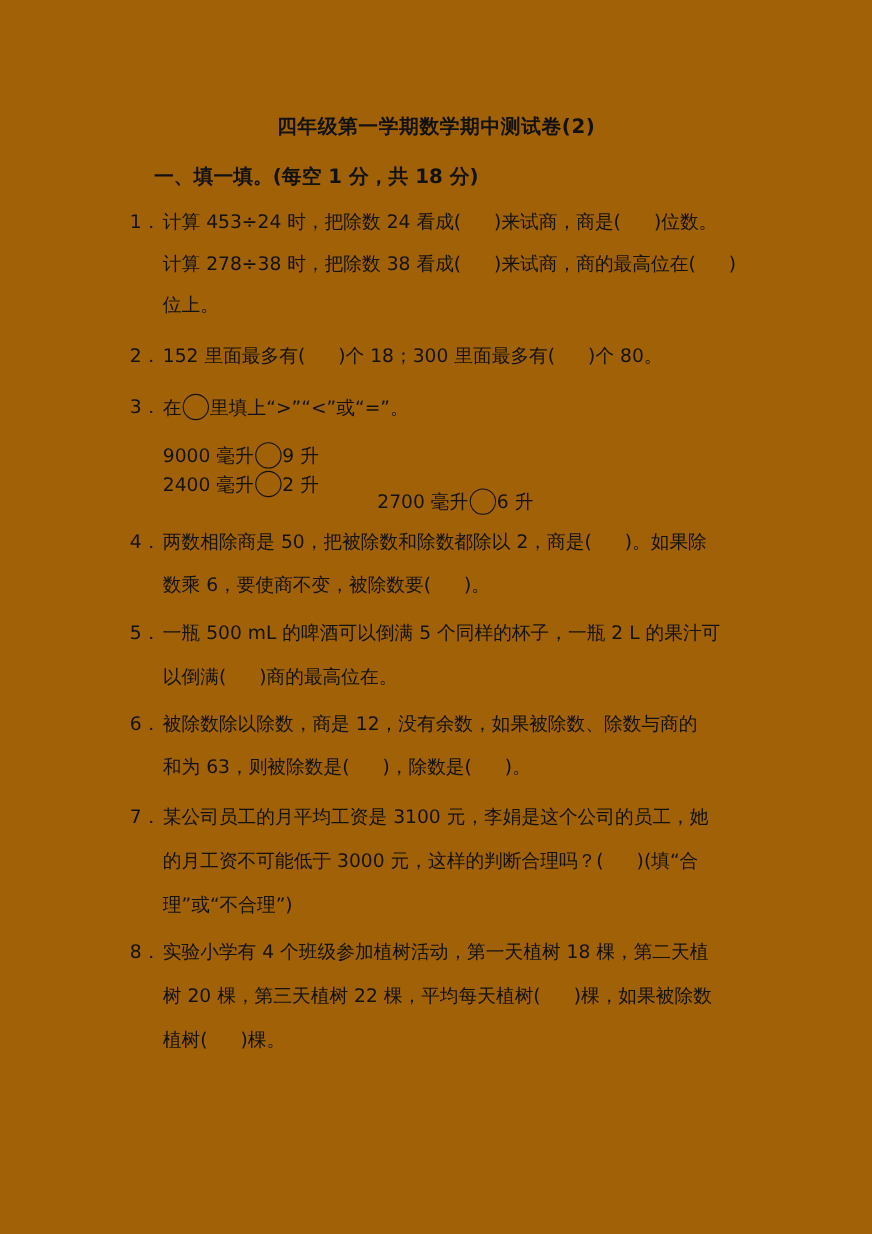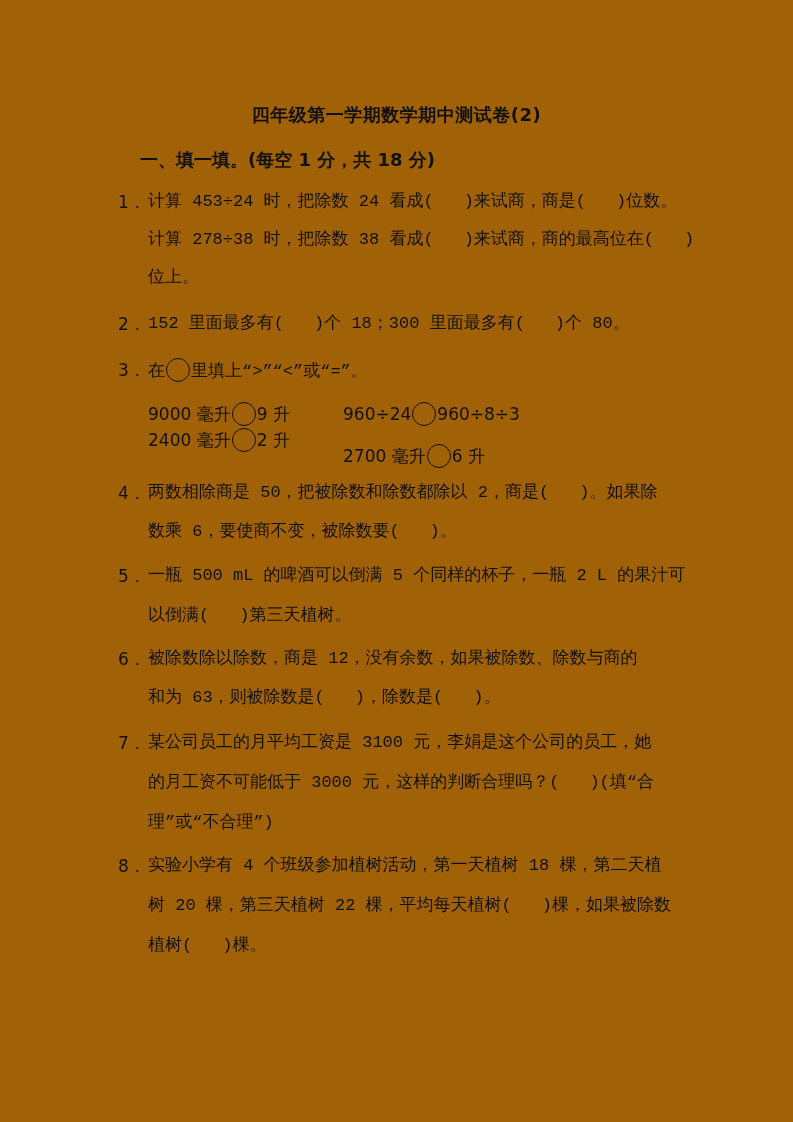--- a/index.html
+++ b/index.html
@@ -17,21 +17,21 @@
   .section {
     position: absolute; left: 118px; top: 148px; font-size: 18px; font-weight: bold;
     font-family: "DejaVu Sans", "Liberation Sans", sans-serif;
     margin-left: 22px;
   }
   .line {
     position: absolute; font-size: 17px; white-space: nowrap; line-height: 24px;
     font-family: "DejaVu Sans", "Liberation Sans", sans-serif;
   }
   .num { position: absolute; left: 118px; }
-  .txt { position: absolute; left: 148px; font-family: Liberation Mono, monospace; }
+  .txt { position: absolute; left: 148px; }
   .blank { display: inline-block; width: 30px; }
   .circle {
     display: inline-block; width: 24px; height: 24px; border: 1px solid #111;
     border-radius: 50%; vertical-align: -6px; margin: 0 1px; box-sizing: border-box;
   }
   .cmp { position: absolute; font-size: 17px; white-space: nowrap; line-height: 24px;
     font-family: "DejaVu Sans", "Liberation Sans", sans-serif; }
 </style>
 </head>
 <body>
@@ -56,44 +56,41 @@
     <span class="txt"><span>152 里面最多有(</span><span class="blank"></span><span>)个 18；300 里面最多有(</span><span class="blank"></span><span>)个 80。</span></span>
   </div>
 
   <div class="line" style="top:358px;">
     <span class="num">3．</span>
     <span class="txt"><span>在</span><span class="circle"></span><span>里填上“&gt;”“&lt;”或“=”。</span></span>
   </div>
   <div class="cmp" style="top:402px; left:148px;text-align:center;">
     <span>9000 毫升</span><span class="circle"></span><span>9 升</span>
   </div>
-  <div class="cmp" style="top:402px; left:343px;">
-    <span>960÷24</span><span class="circle"></span><span>960÷8÷3</span>
-  </div>
   <div class="cmp" style="top:428px; left:148px;">
     <span>2400 毫升</span><span class="circle"></span><span>2 升</span>
   </div>
   <div class="cmp" style="top:444px; left:343px;">
     <span>2700 毫升</span><span class="circle"></span><span>6 升</span>
   </div>
 
   <div class="line" style="top:481px;">
     <span class="num">4．</span>
     <span class="txt"><span>两数相除商是 50，把被除数和除数都除以 2，商是(</span><span class="blank"></span><span>)。如果除</span></span>
   </div>
   <div class="line" style="top:520px;">
     <span class="txt"><span>数乘 6，要使商不变，被除数要(</span><span class="blank"></span><span>)。</span></span>
   </div>
 
   <div class="line" style="top:564px;">
     <span class="num">5．</span>
     <span class="txt">一瓶 500 mL 的啤酒可以倒满 5 个同样的杯子，一瓶 2 L 的果汁可</span>
   </div>
   <div class="line" style="top:604px;">
-    <span class="txt"><span>以倒满(</span><span class="blank"></span><span>)第三天植树。</span></span>
+    <span class="txt"><span>以倒满(</span><span class="blank"></span><span>)商的最高位在。</span></span>
   </div>
 
   <div class="line" style="top:647px;">
     <span class="num">6．</span>
     <span class="txt">被除数除以除数，商是 12，没有余数，如果被除数、除数与商的</span>
   </div>
   <div class="line" style="top:686px;">
     <span class="txt"><span>和为 63，则被除数是(</span><span class="blank"></span><span>)，除数是(</span><span class="blank"></span><span>)。</span></span>
   </div>
 

